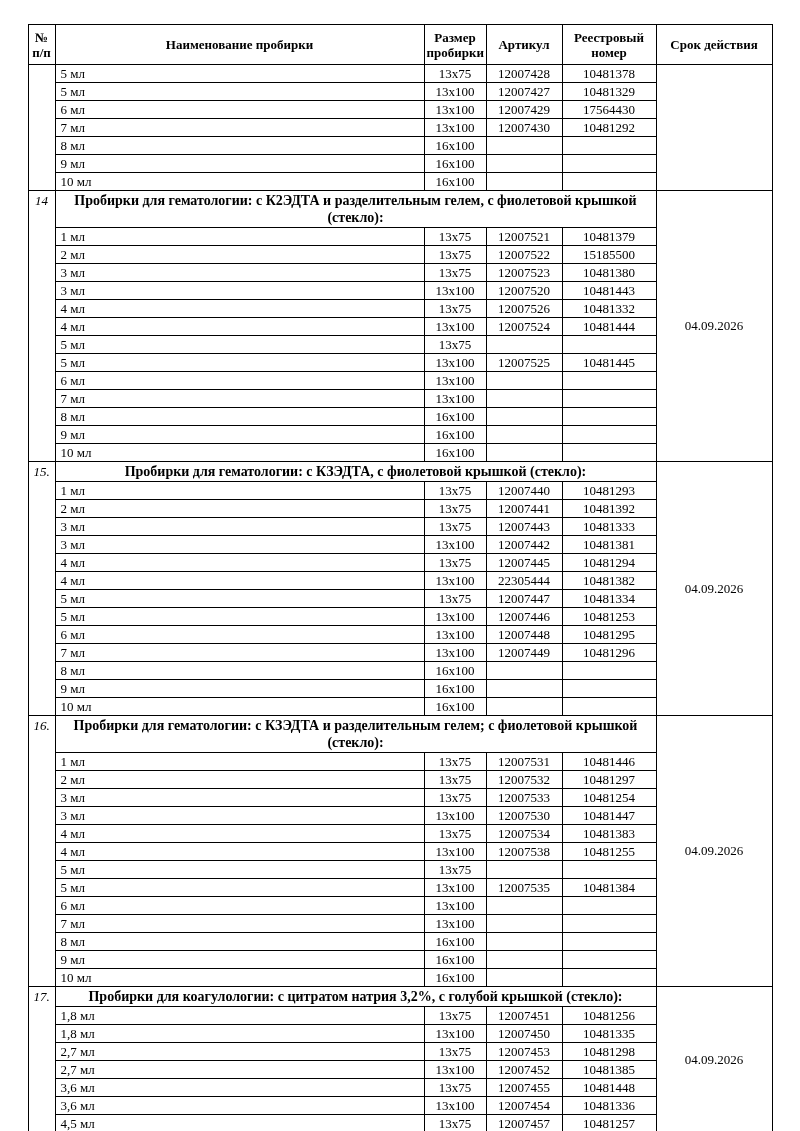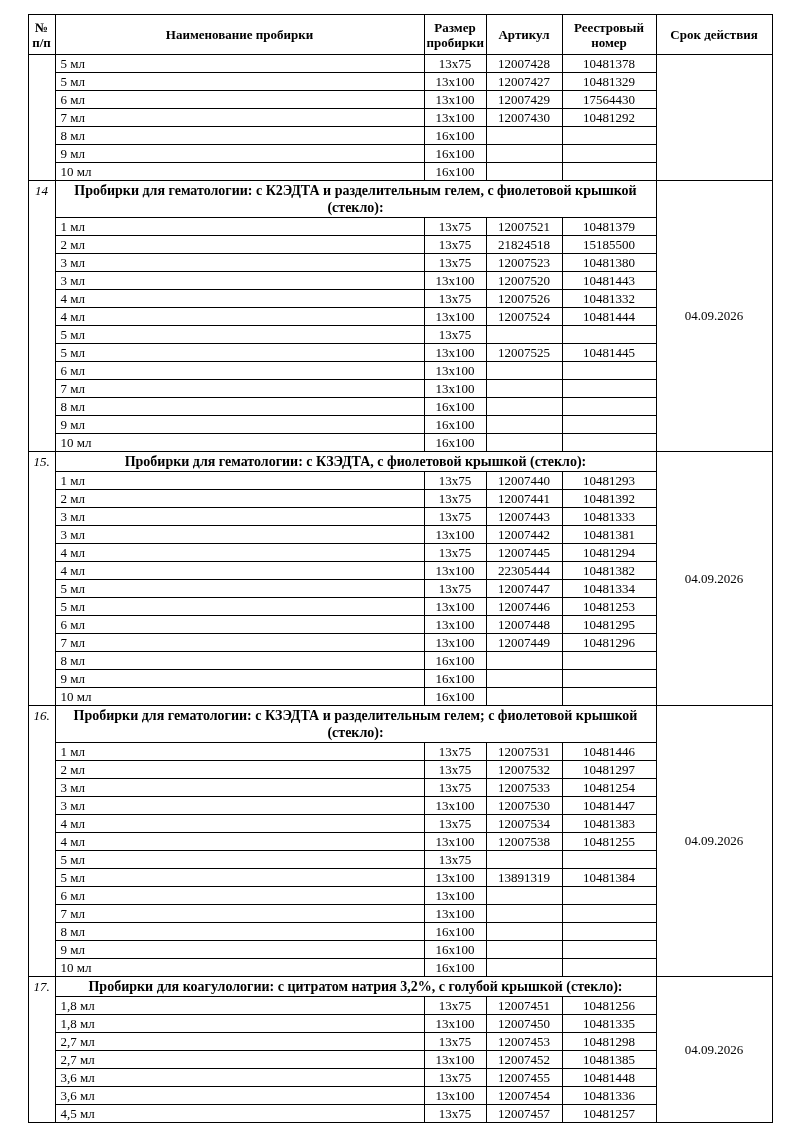--- a/index.html
+++ b/index.html
@@ -3,21 +3,21 @@
 <meta charset="utf-8">
 <style>
   * { margin: 0; padding: 0; box-sizing: border-box; }
   html, body { background: #ffffff; }
   .page {
     width: 800px;
     height: 1131px;
     background: #ffffff;
     color: #000000;
     font-family: "Liberation Serif", "DejaVu Serif", serif;
-    padding-top: 14px;
+    padding-top: 24px;
     overflow: hidden;
   }
   table.doc-table {
     border-collapse: collapse;
     table-layout: fixed;
     width: 744px;
     margin: 0 auto;
   }
   .doc-table col.c-num { width: 27px; }
   .doc-table col.c-name { width: 369px; }
@@ -135,21 +135,21 @@
         </tr>
         <tr>
           <td class="name-cell">1 мл</td>
           <td class="center">13x75</td>
           <td class="center">12007521</td>
           <td class="center">10481379</td>
         </tr>
         <tr>
           <td class="name-cell">2 мл</td>
           <td class="center">13x75</td>
-          <td class="center">21824518</td>
+          <td class="center">12007522</td>
           <td class="center">15185500</td>
         </tr>
         <tr>
           <td class="name-cell">3 мл</td>
           <td class="center">13x75</td>
           <td class="center">12007523</td>
           <td class="center">10481380</td>
         </tr>
         <tr>
           <td class="name-cell">3 мл</td>
@@ -337,21 +337,21 @@
         </tr>
         <tr>
           <td class="name-cell">5 мл</td>
           <td class="center">13x75</td>
           <td class="center"></td>
           <td class="center"></td>
         </tr>
         <tr>
           <td class="name-cell">5 мл</td>
           <td class="center">13x100</td>
-          <td class="center">13891319</td>
+          <td class="center">12007535</td>
           <td class="center">10481384</td>
         </tr>
         <tr>
           <td class="name-cell">6 мл</td>
           <td class="center">13x100</td>
           <td class="center"></td>
           <td class="center"></td>
         </tr>
         <tr>
           <td class="name-cell">7 мл</td>

